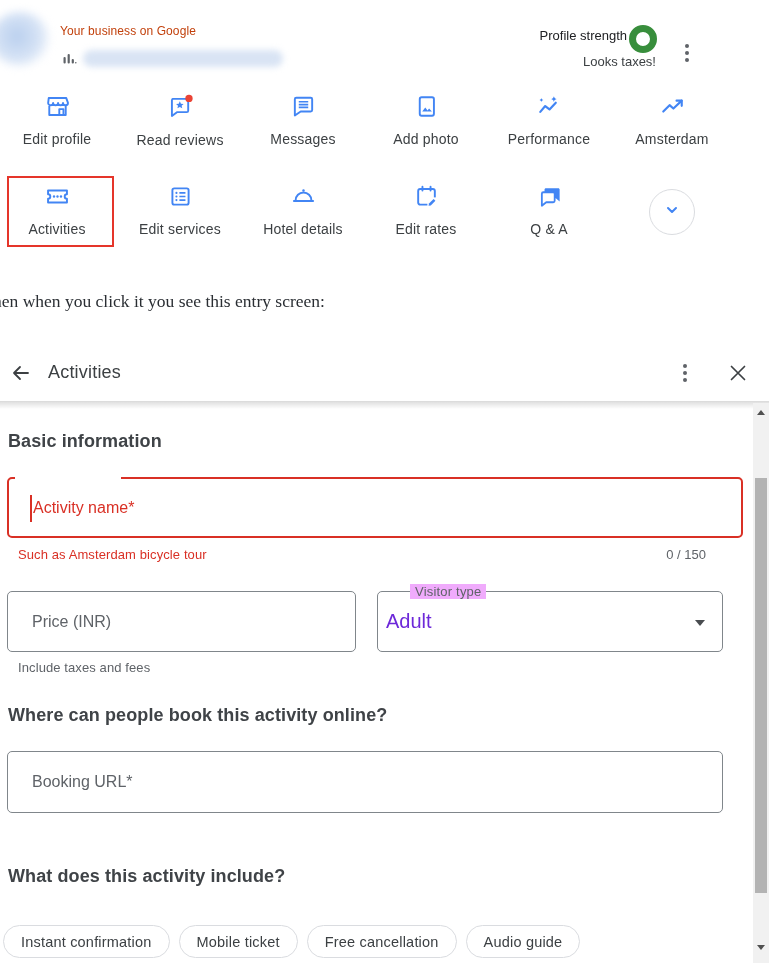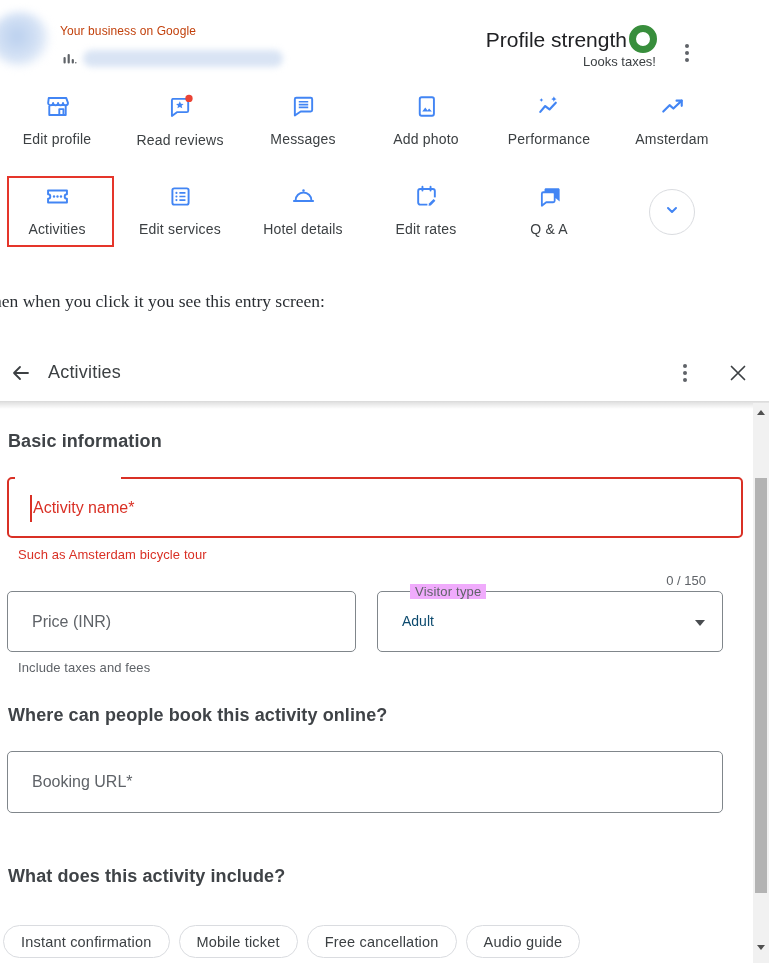--- a/index.html
+++ b/index.html
@@ -11,21 +11,21 @@
   .abs { position:absolute; }
 
   
   .biz-logo-blur { left:-10px; top:12px; width:60px; height:54px; border-radius:50%;
     background:radial-gradient(circle at 45% 45%, #b9cfee 0%, #d9e5f6 55%, rgba(255,255,255,0) 78%);
     filter:blur(4px); }
   .biz-title { left:60px; top:24px; font-size:12px; letter-spacing:.1px; color:#c2410c; }
   .stats-icon { left:62px; top:51px; }
   .stats-blur { left:83px; top:50px; width:200px; height:17px; border-radius:9px;
     background:#d9e4f4; filter:blur(3px); }
-  .ps-label { right:142px; top:28px; font-size:21px; color:#202124; }
+  .ps-label { right:142px; top:28px; font-size:13px; color:#202124; }
   .ps-ring { left:629px; top:25px; width:28px; height:28px; border:7px solid #388e3c; border-radius:50%; background:#fff; }
   .ps-status { right:113px; top:54px; font-size:13px; color:#3c4043; }
   .kebab-top { left:681px; top:39px; width:12px; height:28px; display:flex; flex-direction:column;
     align-items:center; justify-content:center; gap:3px; cursor:pointer; }
   .kebab-top i, .kebab-dlg i { width:4px; height:4px; border-radius:50%; background:#5f6368; display:block; }
 
   
   .qa-cell { width:118px; text-align:center; cursor:pointer; }
   .qa-cell .ic { display:inline-block; height:28px; }
   .qa-label { display:block; margin-top:7px; font-size:14px; color:#3c4043; letter-spacing:.2px; }
@@ -59,31 +59,31 @@
   .field input { width:100%; height:100%; border:none; outline:none; background:transparent;
     font-family:"Liberation Sans", sans-serif; font-size:16px; color:#202124; }
 
   .f-activity { left:7px; top:477px; width:736px; height:61px; border:2px solid #d93025; }
   .f-activity input { padding-left:24px; color:#d93025; }
   .f-activity input::placeholder { color:#d93025; opacity:1; }
   .notch-gap { position:absolute; left:6px; top:-2px; width:106px; height:2px; background:#fff; }
   .caret { position:absolute; left:21px; top:16px; width:1.5px; height:27px; background:#d93025; }
   .helper { font-size:13px; letter-spacing:.1px; }
   .helper-activity { left:18px; top:547px; color:#d93025; }
-  .counter { right:63px; top:547px; color:#5f6368; font-size:13px;margin-top:26px; }
+  .counter { right:63px; top:547px; color:#5f6368; font-size:13px; }
 
   .f-price { left:7px; top:591px; width:349px; height:61px; border:1px solid #80868b; }
   .f-price input { padding-left:24px; }
   .f-price input::placeholder { color:#5f6368; opacity:1; }
   .helper-price { left:18px; top:660px; color:#5f6368; }
 
   .f-visitor { left:377px; top:591px; width:346px; height:61px; border:1px solid #80868b; cursor:pointer; }
   .visitor-label { position:absolute; left:32px; top:-8px; background:#f0abfc; padding:0 5px;
     font-size:13px; color:#5f6368; letter-spacing:.2px; }
-  .visitor-value { position:absolute; left:24px; top:0; line-height:59px; font-size:14px; color:#0c4a6e; }
+  .visitor-value { position:absolute; left:8px; top:0; line-height:59px; font-size:20px; color:#6d28d9; }
   .dd-arrow { position:absolute; right:17px; top:28px; width:0; height:0;
     border-left:5.5px solid transparent; border-right:5.5px solid transparent; border-top:6px solid #494c50; }
 
   .f-booking { left:7px; top:751px; width:716px; height:62px; border:1px solid #80868b; }
   .f-booking input { padding-left:24px; }
   .f-booking input::placeholder { color:#5f6368; opacity:1; }
 
   .chips { left:3px; top:925px; display:flex; gap:9px; }
   .chip { height:33px; padding:0 17px; border:1px solid #dadce0; border-radius:17px; background:#fff;
     display:flex; align-items:center; font-size:14.5px; color:#3c4043; letter-spacing:.2px;

